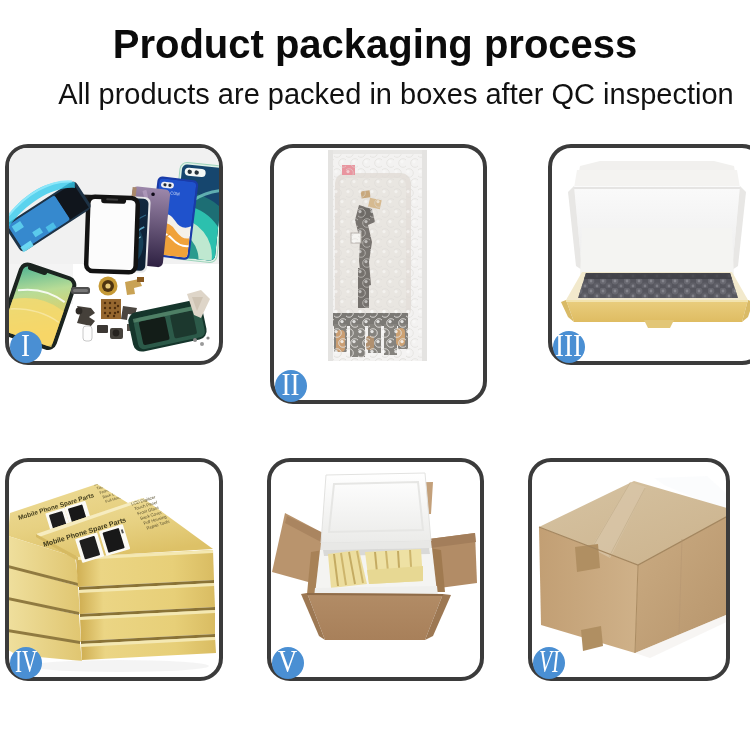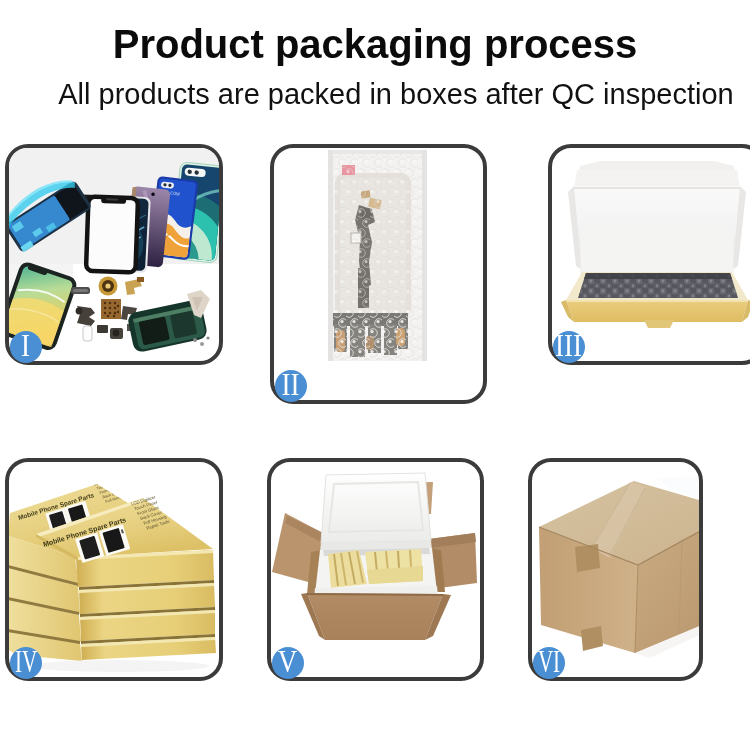--- a/index.html
+++ b/index.html
@@ -16,21 +16,21 @@
 .num{position:absolute;width:32px;height:32px;border-radius:50%;
   background:#4a8fd3;color:#ffffff;font-family:"Liberation Serif",serif;
   text-align:center;z-index:5;}
 .num span{display:block;font-size:27px;line-height:30px;transform:scaleY(1.13);transform-origin:center;}
 .num.wide span{transform:scale(0.78,1.13);}
 #p1{left:5px;top:144px;width:218px;height:221px;}
 #p2{left:270px;top:144px;width:217px;height:260px;}
 #p3{left:528px;top:144px;width:217px;height:221px;margin-left:20px;}
 #p4{left:5px;top:458px;width:218px;height:223px;}
 #p5{left:267px;top:458px;width:217px;height:223px;}
-#p6{left:528px;top:458px;width:175px;height:223px;}
+#p6{left:528px;top:458px;width:202px;height:223px;font-style:italic;}
 .num{left:0.5px;bottom:-1.5px;}
 </style>
 </head>
 <body>
 <div class="title">Product packaging process</div>
 <div class="subtitle">All products are packed in boxes after QC inspection</div>
 
 <div class="panel" id="p1">
   <div class="clip">
       <svg width="210" height="213" viewBox="0 0 210 213">

